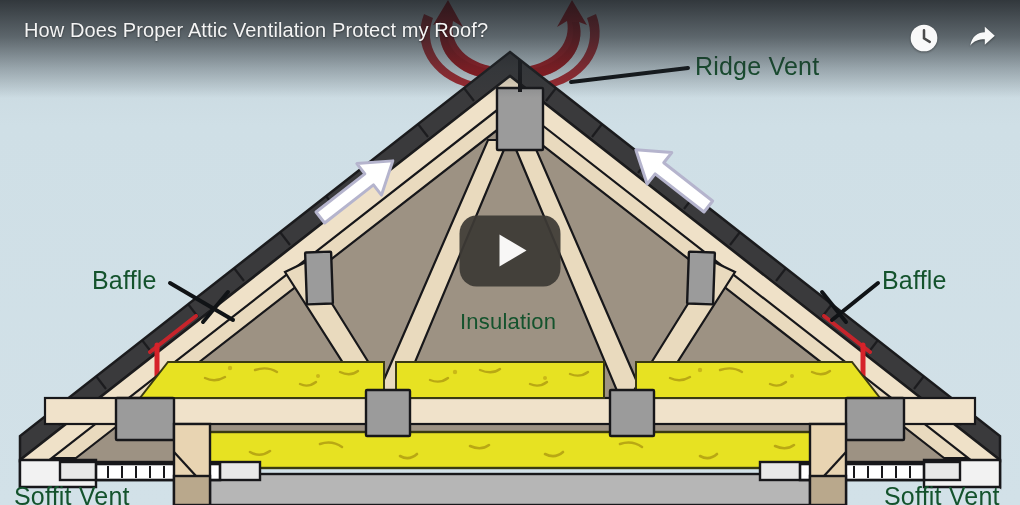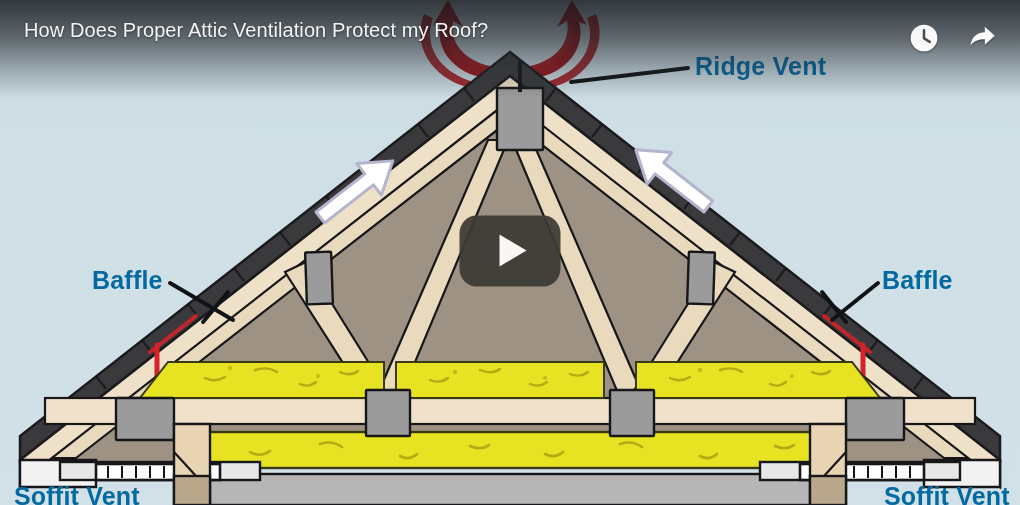--- a/index.html
+++ b/index.html
@@ -62,22 +62,22 @@
     width:0;height:0;
     border-style:solid;
     border-width:16px 0 16px 27px;
     border-color:transparent transparent transparent #ffffff;
     margin-left:6px;
   }
 
   
   .lbl{
     position:absolute;
-    font-weight:bold;
-    color:#0369a1;
+    font-weight:normal;
+    color:#14532d;
     white-space:nowrap;
     letter-spacing:.2px;
   }
   #lbl-ridge{left:695px;top:52px;font-size:25px;}
   #lbl-baffle-l{left:92px;top:266px;font-size:25px;}
   #lbl-baffle-r{left:882px;top:266px;font-size:25px;}
   #lbl-insul{left:460px;top:309px;font-size:22px;}
   #lbl-soffit-l{left:14px;top:482px;font-size:25px;}
   #lbl-soffit-r{left:884px;top:482px;font-size:25px;}
 </style>
@@ -281,20 +281,21 @@
       <line x1="170" y1="283" x2="233" y2="320"></line>
       <line x1="228" y1="292" x2="203" y2="322"></line>
       <line x1="878" y1="283" x2="832" y2="320"></line>
       <line x1="822" y1="292" x2="846" y2="322"></line>
     </g>
   </svg>
 
   <div class="lbl" id="lbl-ridge">Ridge Vent</div>
   <div class="lbl" id="lbl-baffle-l">Baffle</div>
   <div class="lbl" id="lbl-baffle-r">Baffle</div>
+  <div class="lbl" id="lbl-insul">Insulation</div>
   <div class="lbl" id="lbl-soffit-l">Soffit Vent</div>
   <div class="lbl" id="lbl-soffit-r">Soffit Vent</div>
 
   <div class="top-scrim"></div>
 
   <div class="title">How Does Proper Attic Ventilation Protect my Roof?</div>
 
   <div class="top-icons">
     <span class="ic">
       <svg viewBox="0 0 24 24" width="32" height="32">

